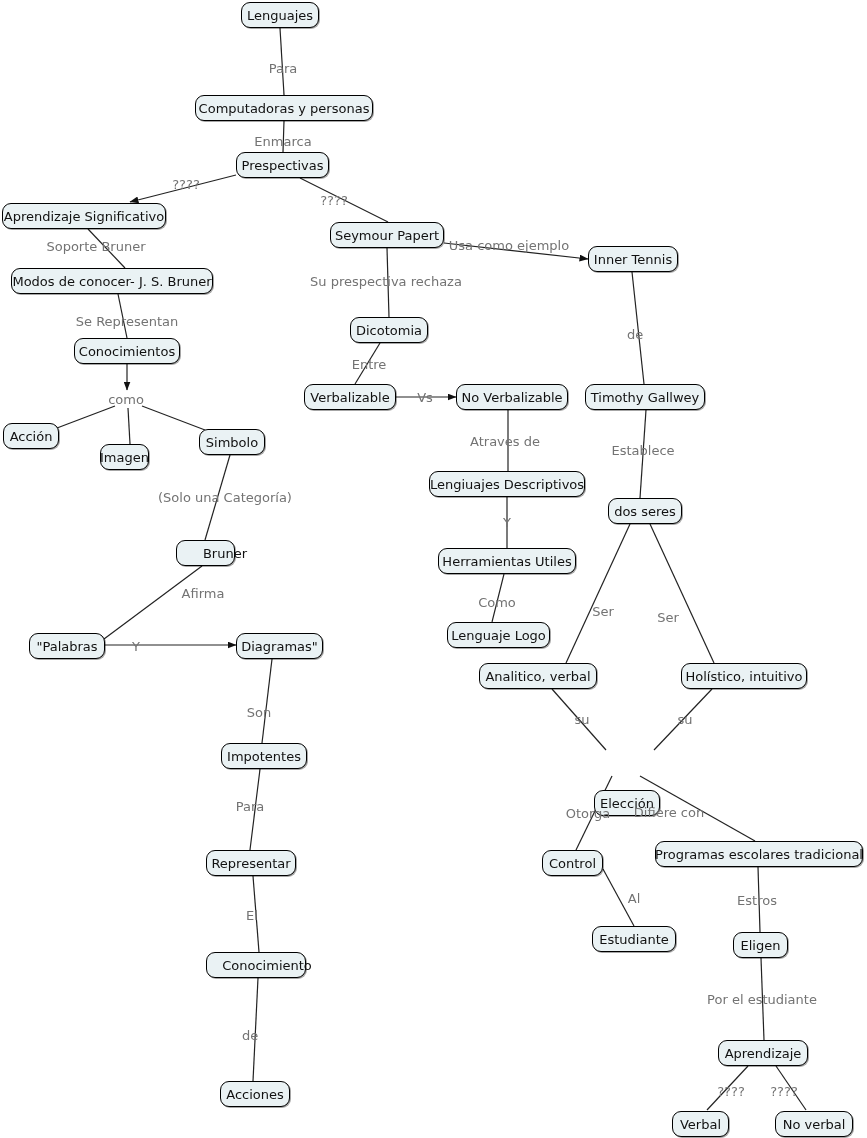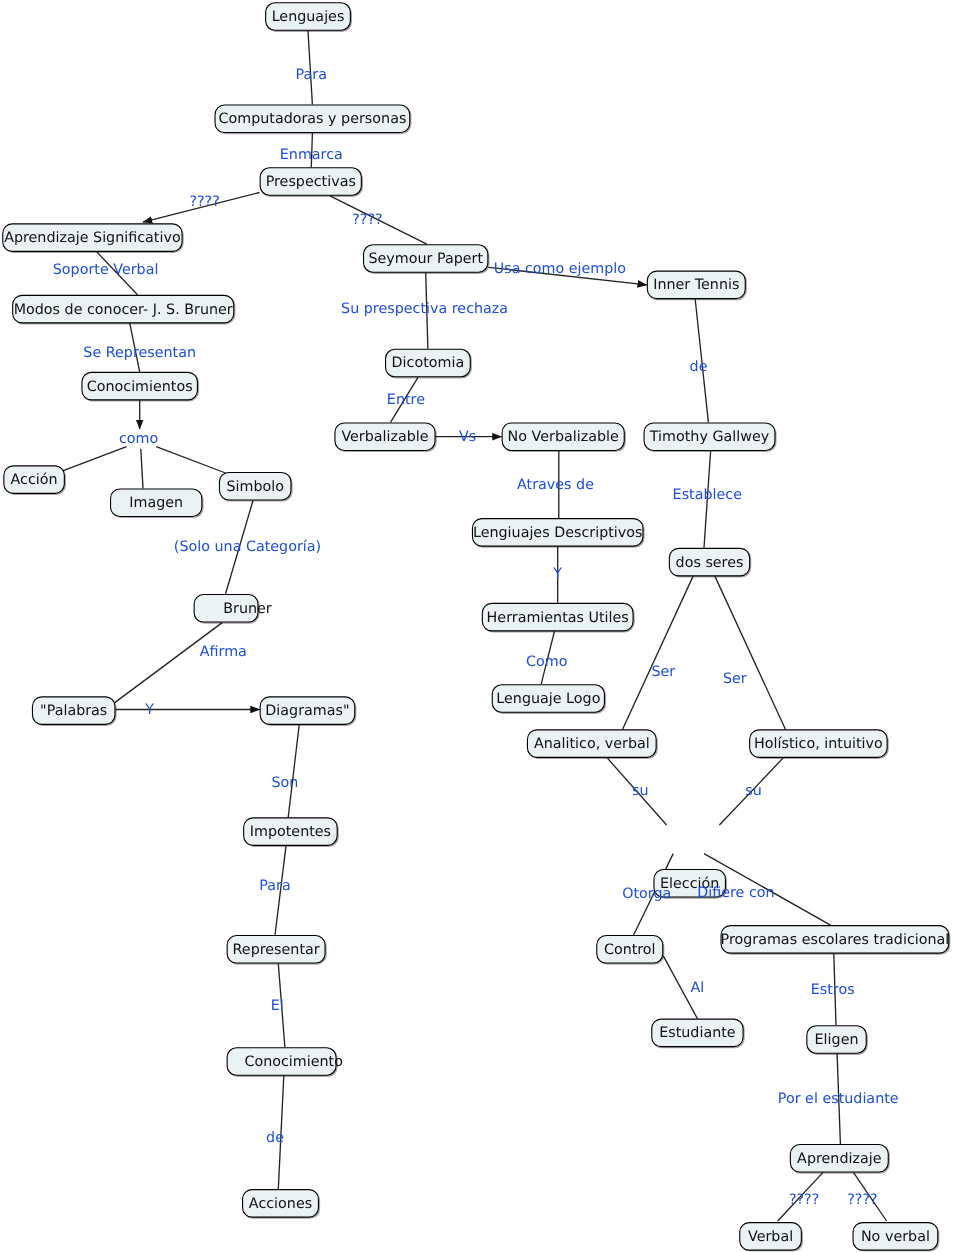--- a/index.html
+++ b/index.html
@@ -39,21 +39,21 @@
     white-space: nowrap;
     display: flex;
     align-items: center;
     justify-content: center;
     padding: 0 9px;
     height: 26px;
     box-shadow: 1px 1px 0 rgba(0,0,0,0.35);
   }
   .link-label {
     position: absolute;
-    color: #1d4ed8;
+    color: #737373;
     font-family: "DejaVu Sans", sans-serif;
     font-size: 13px;
     line-height: 1;
     white-space: nowrap;
     background: transparent;
     transform: translate(-50%, -50%);
     pointer-events: none;
   }
 </style>
 </head>
@@ -142,21 +142,21 @@
       </div>
       <div class="node" style="left: 585px; top: 384px; width: 120px;">
         <span>Timothy Gallwey</span>
       </div>
       <div class="node" style="left: 3px; top: 423px; width: 56px;">
         <span>Acción</span>
       </div>
       <div class="node" style="left: 199px; top: 429px; width: 66px;">
         <span>Simbolo</span>
       </div>
-      <div class="node" style="left: 100px; top: 444px; width: 84px;">
+      <div class="node" style="left: 100px; top: 444px; width: 49px;">
         <span>Imagen</span>
       </div>
       <div class="node" style="left: 429px; top: 471px; width: 156px; text-align: center;">
         <span>Lengiuajes Descriptivos</span>
       </div>
       <div class="node" style="left: 608px; top: 498px; width: 74px;">
         <span>dos seres</span>
       </div>
       <div class="node" style="left: 176px; top: 540px; width: 57px; padding-left: 48px;">
         <span>Bruner</span>
@@ -214,21 +214,21 @@
       </div>
       <div class="node" style="left: 775px; top: 1111px; width: 78px;">
         <span>No verbal</span>
       </div>
     </div>
   <div id="label-layer">
       <div class="link-label" style="left: 283px; top: 68px;">Para</div>
       <div class="link-label" style="left: 283px; top: 141px;">Enmarca</div>
       <div class="link-label" style="left: 186px; top: 184px;">????</div>
       <div class="link-label" style="left: 334px; top: 200px;">????</div>
-      <div class="link-label" style="left: 96px; top: 246px;">Soporte Verbal</div>
+      <div class="link-label" style="left: 96px; top: 246px;">Soporte Bruner</div>
       <div class="link-label" style="left: 509px; top: 245px;">Usa como ejemplo</div>
       <div class="link-label" style="left: 386px; top: 281px;">Su prespectiva rechaza</div>
       <div class="link-label" style="left: 127px; top: 321px;">Se Representan</div>
       <div class="link-label" style="left: 635px; top: 334px;">de</div>
       <div class="link-label" style="left: 369px; top: 364px;">Entre</div>
       <div class="link-label" style="left: 425px; top: 397px;">Vs</div>
       <div class="link-label" style="left: 126px; top: 399px;">como</div>
       <div class="link-label" style="left: 505px; top: 441px;">Atraves de</div>
       <div class="link-label" style="left: 643px; top: 450px;">Establece</div>
       <div class="link-label" style="left: 225px; top: 497px;">(Solo una Categoría)</div>

